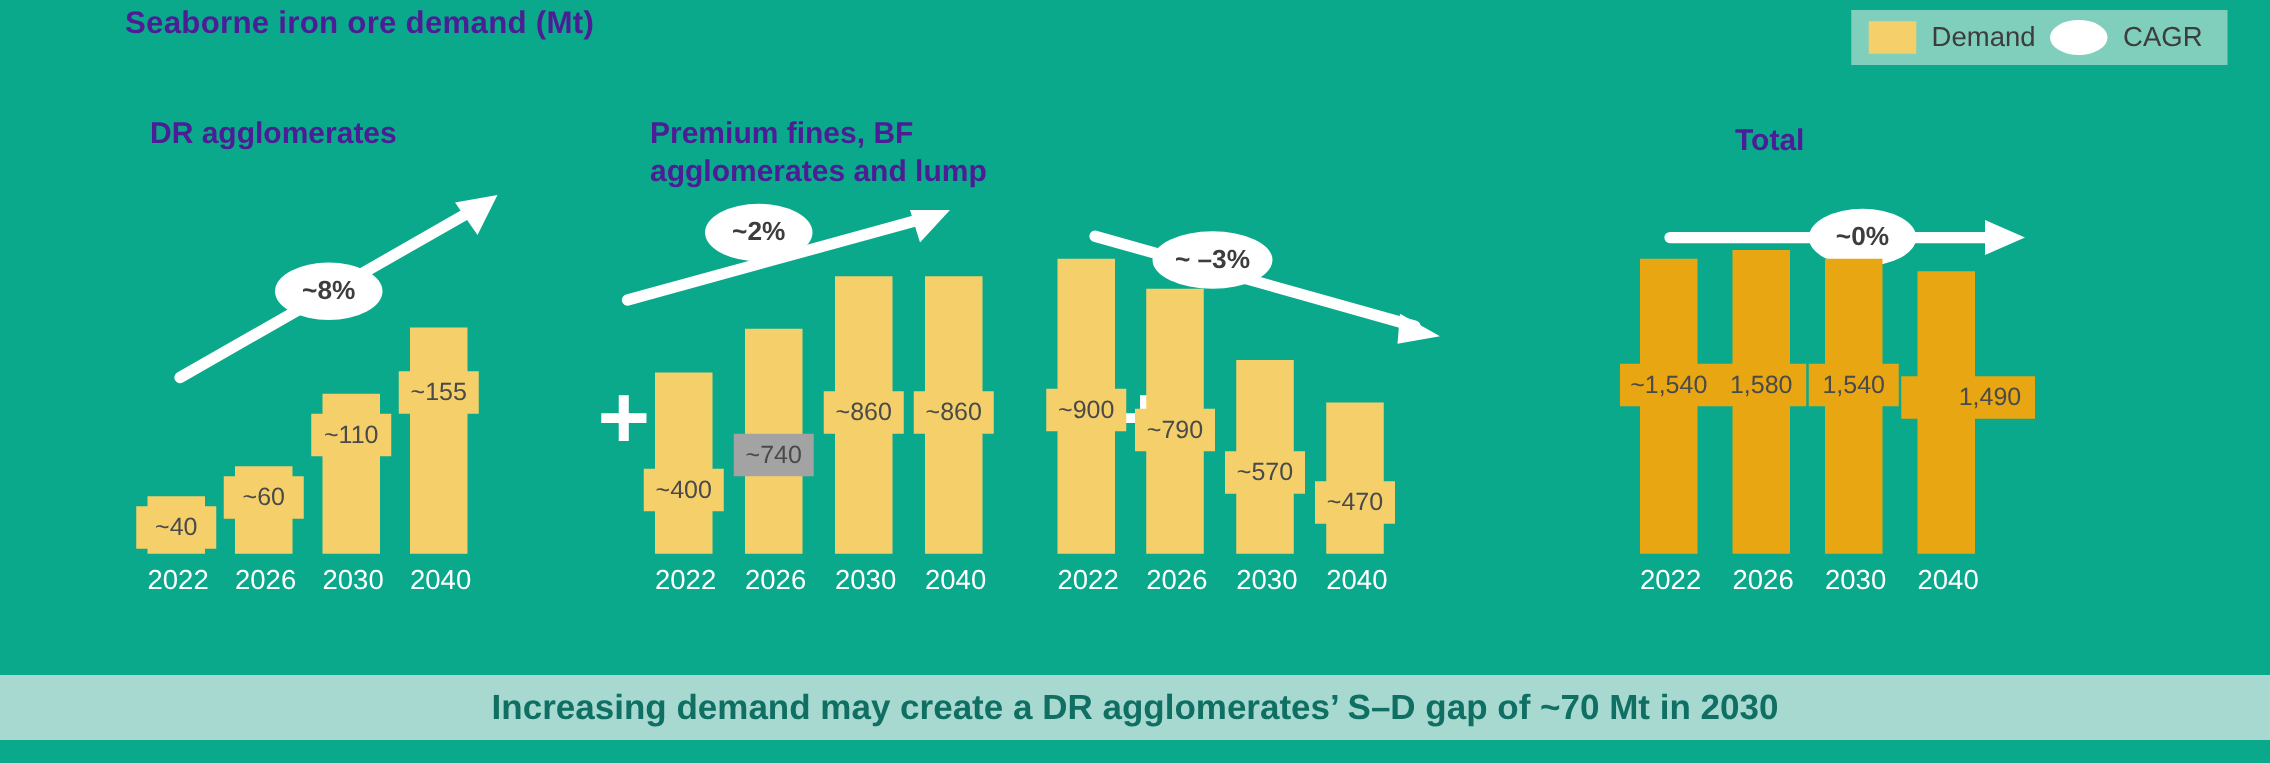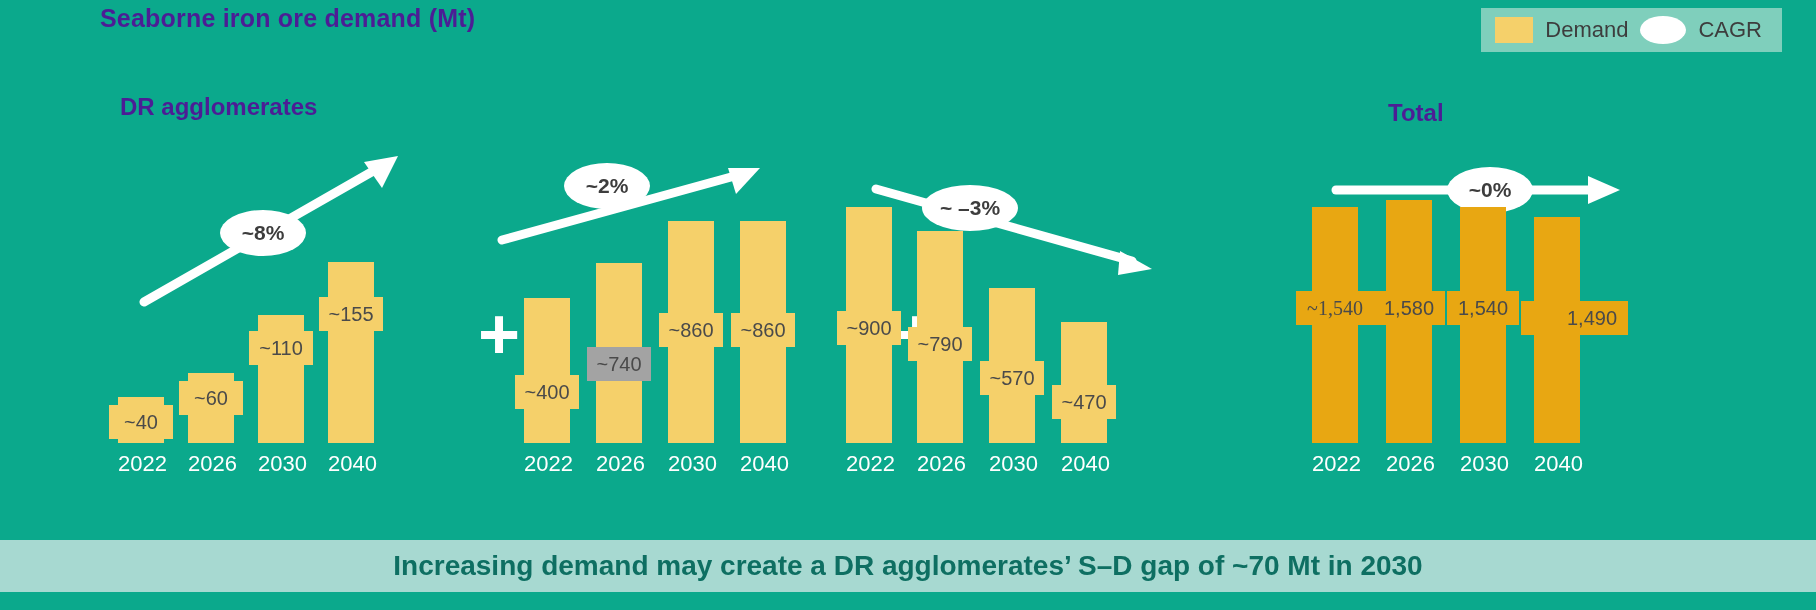--- a/index.html
+++ b/index.html
@@ -126,20 +126,22 @@
     <div class="bar" style="left:218px;">
       <div class="fill" style="height:181px;background:#F5D06A;"></div>
       <div class="valbox" style="bottom:112px;background:#F5D06A;">~155</div>
     </div>
     <div class="year" style="left:218px;">2040</div>
   </div>
 
   <div class="op op-plus" style="left:478px;top:298px;">+</div>
 
   <div class="group" style="left:520px;width:300px;">
+    <div class="grp-title" style="left:0px;top:92px;">Premium fines, BF
+agglomerates and lump</div>
 
     <svg class="arrow-svg" style="left:-26px;top:158px;width:290px;height:90px;" viewBox="0 0 290 90">
       <line x1="8" y1="82" x2="248" y2="16" stroke="#ffffff" stroke-width="9" stroke-linecap="round"></line>
       <polygon points="266,10 234,10 242,36" fill="#ffffff"></polygon>
     </svg>
     <div class="cagr" style="left:44px;top:163px;">~2%</div>
 
     <div class="bar" style="left:4px;">
       <div class="fill" style="height:145px;background:#F5D06A;"></div>
       <div class="valbox" style="bottom:34px;background:#F5D06A;">~400</div>
@@ -206,21 +208,21 @@
     <div class="grp-title" style="left:-2px;top:98px;">Total</div>
 
     <svg class="arrow-svg" style="left:-60px;top:160px;width:310px;height:60px;" viewBox="0 0 310 60">
       <line x1="6" y1="30" x2="270" y2="30" stroke="#ffffff" stroke-width="9" stroke-linecap="round"></line>
       <polygon points="290,30 258,16 258,44" fill="#ffffff"></polygon>
     </svg>
     <div class="cagr" style="left:57px;top:167px;">~0%</div>
 
     <div class="bar" style="left:-78px;">
       <div class="fill" style="height:236px;background:#E8A712;"></div>
-      <div class="valbox" style="bottom:118px;background:#E8A712;width:78px;left:-16px;font-family:Liberation Serif, serif;">~1,540</div>
+      <div class="valbox" style="bottom:118px;background:#E8A712;width:78px;left:-16px;">~1,540</div>
     </div>
     <div class="year" style="left:-78px;">2022</div>
 
     <div class="bar" style="left:-4px;">
       <div class="fill" style="height:243px;background:#E8A712;"></div>
       <div class="valbox" style="bottom:118px;background:#E8A712;width:72px;left:-13px;">1,580</div>
     </div>
     <div class="year" style="left:-4px;">2026</div>
 
     <div class="bar" style="left:70px;">

